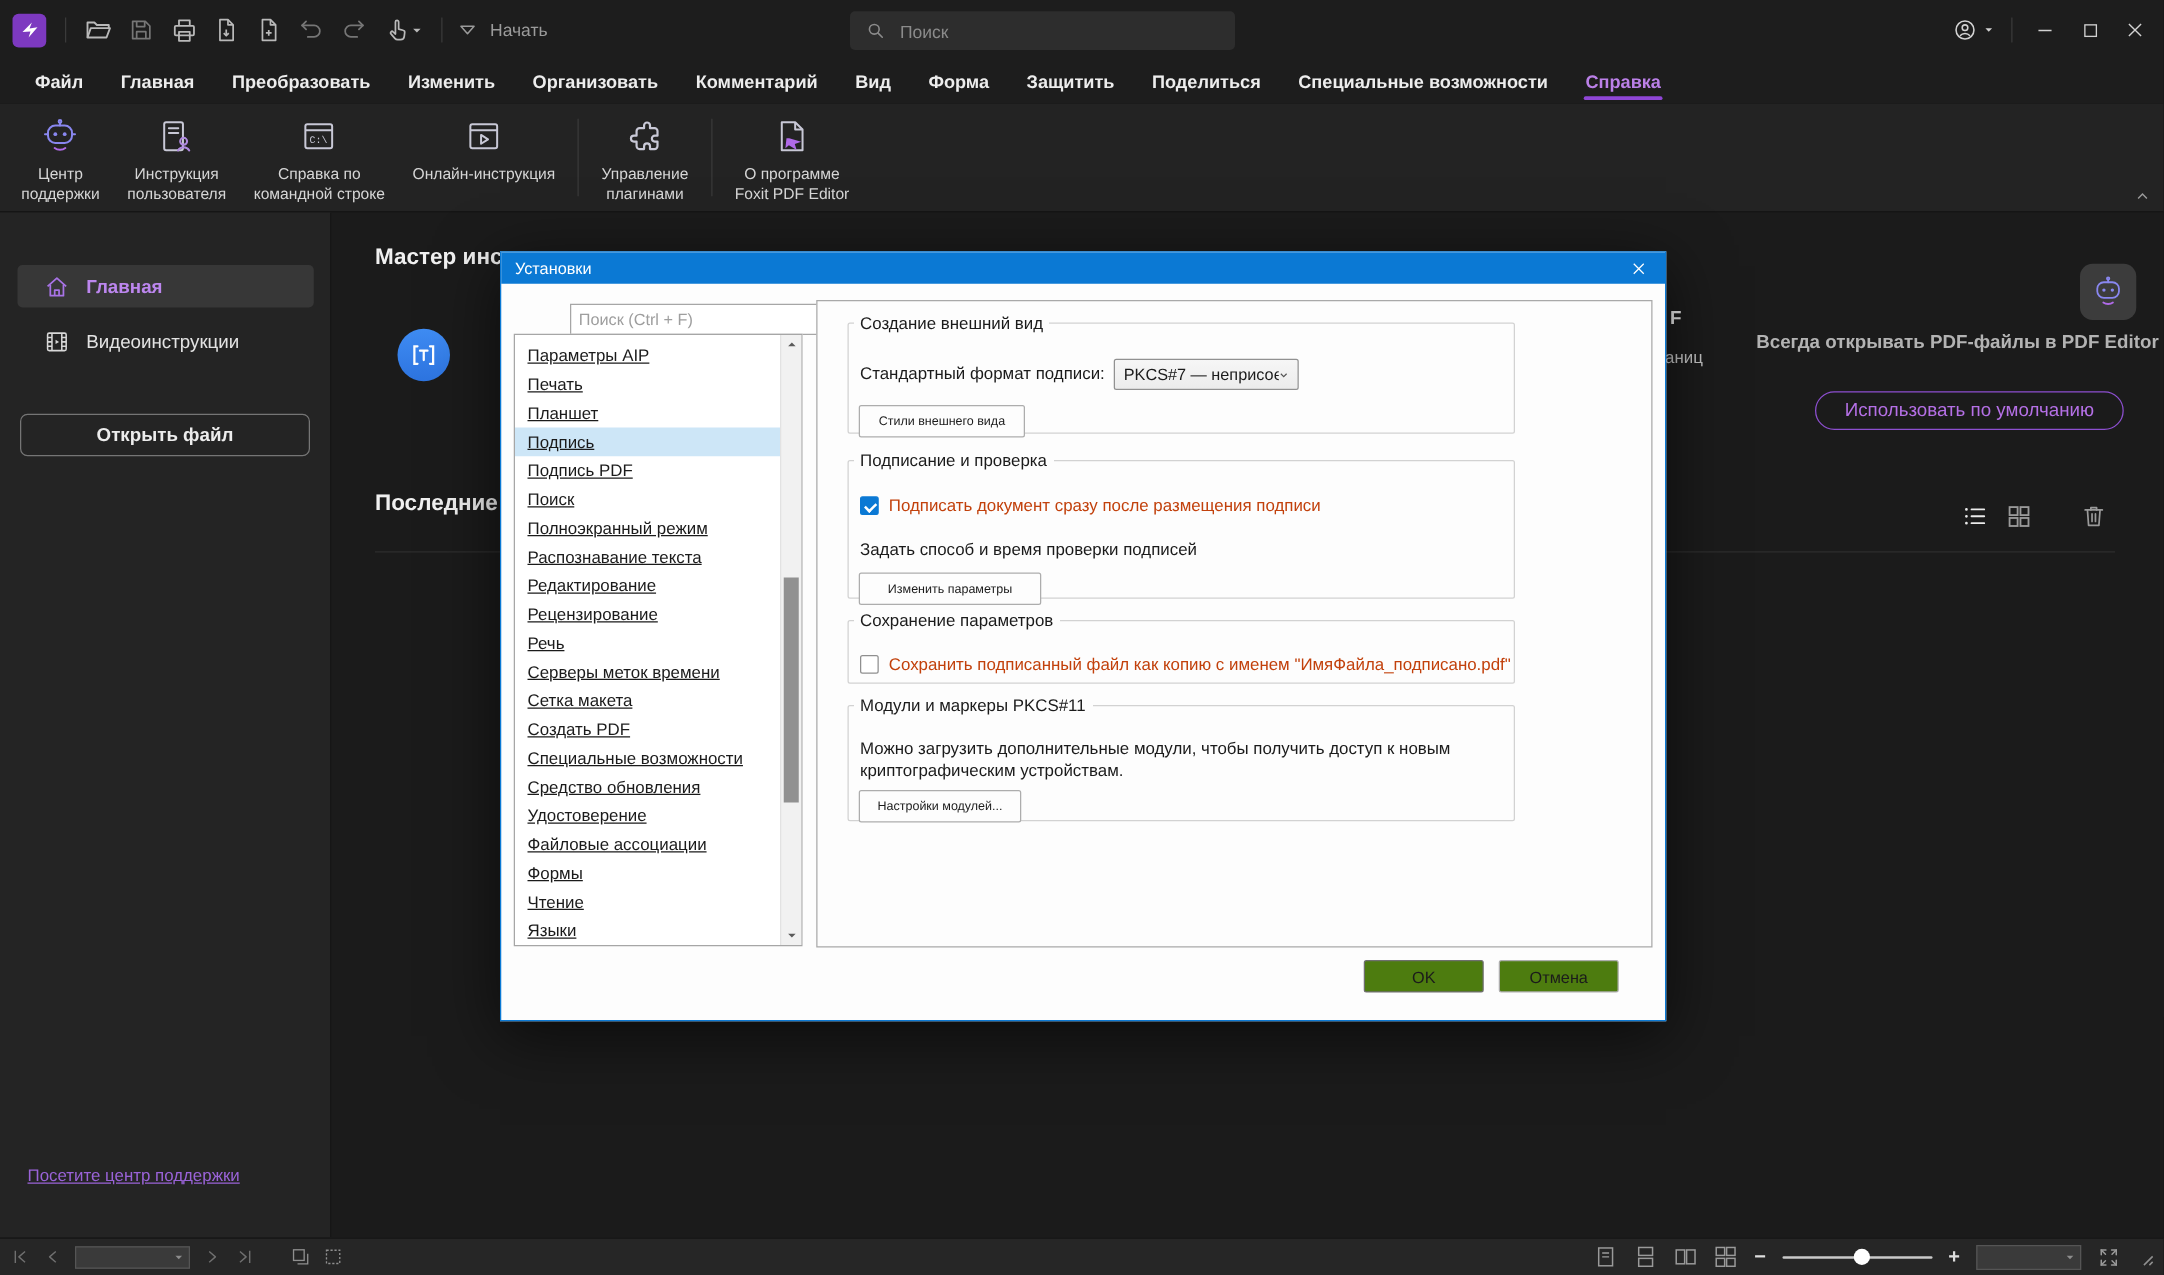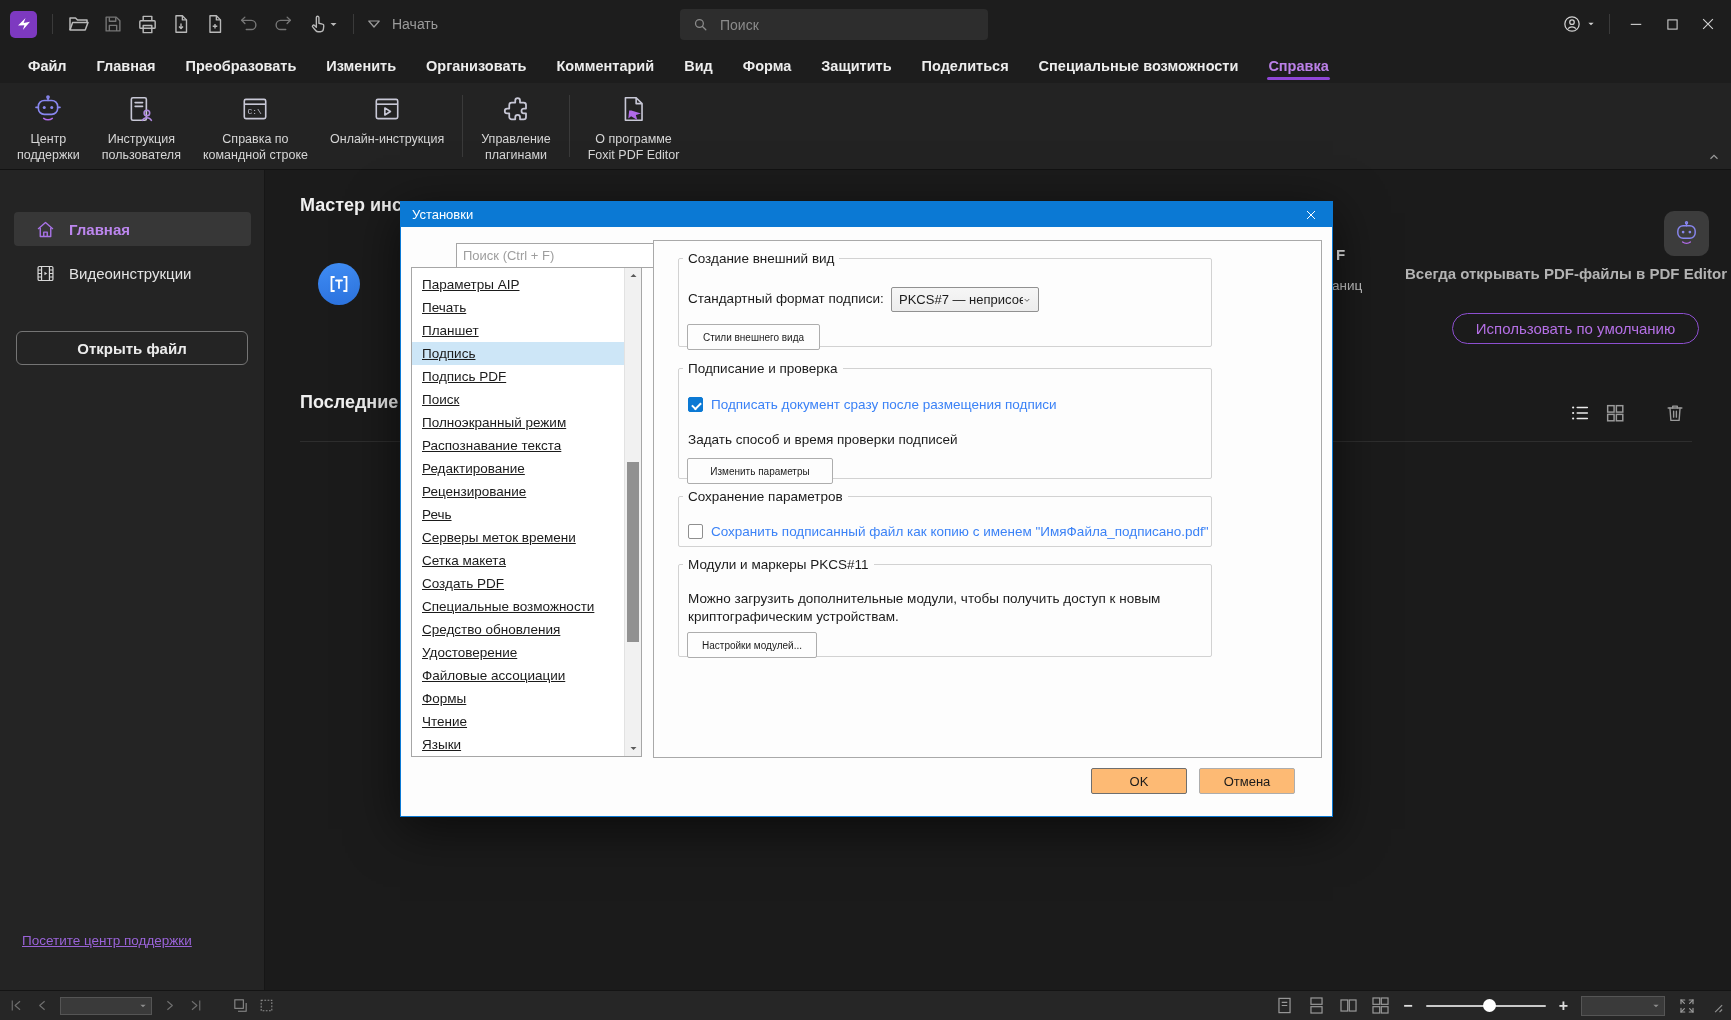--- a/index.html
+++ b/index.html
@@ -73,26 +73,26 @@
   .cat.sel{background:#cde6f7;}
   .sb{position:absolute;right:0;top:0;bottom:0;width:16px;background:#f1f1f1;border-left:1px solid #e2e2e2;}
   .sb-arrow{position:absolute;left:0;width:16px;height:15px;display:flex;align-items:center;justify-content:center;color:#5a5a5a;}
   .sb-thumb{position:absolute;left:2px;right:2px;top:194px;height:180px;background:#919191;}
   .dlg-panel{position:absolute;left:252px;top:38px;width:669px;height:518px;border:1px solid #a9a9a9;background:#fdfdfd;box-sizing:border-box;}
   .fs{position:absolute;left:24px;width:534px;border:1px solid #d2d2d2;border-radius:2px;margin:0;padding:0;box-sizing:border-box;}
   .fs legend{font-size:13.5px;color:#1b1b1b;padding:0 5px;margin-left:4px;}
   .flabel{position:absolute;font-size:13.5px;color:#1b1b1b;white-space:nowrap;}
   .combo{position:absolute;left:212px;top:21px;width:148px;height:25px;background:linear-gradient(#f6f6f6,#ececec);border:1px solid #919191;border-radius:2px;display:flex;align-items:center;justify-content:space-between;padding:0 7px;box-sizing:border-box;font-size:13px;color:#1b1b1b;white-space:nowrap;}
   .btn-std{position:absolute;border:1px solid #adadad;background:#fdfdfd;border-radius:2px;font-size:10px;color:#1b1b1b;display:flex;align-items:center;justify-content:center;font-family:inherit;box-sizing:border-box;}
-  .cb-row{position:absolute;display:flex;align-items:center;gap:8px;font-size:13.5px;color:#3b82f6;white-space:nowrap;}
+  .cb-row{position:absolute;display:flex;align-items:center;gap:8px;font-size:13.5px;color:#c2410c;white-space:nowrap;}
   .cbx{width:15px;height:15px;box-sizing:border-box;border:1px solid #8f8f8f;background:#fff;border-radius:2px;position:relative;flex:none;}
   .cbx.on{background:#0b79d4;border-color:#0b79d4;}
   .cbx.on::after{content:"";position:absolute;left:2.5px;top:3.5px;width:7px;height:4px;border-left:2px solid #fff;border-bottom:2px solid #fff;transform:rotate(-45deg);}
   .fs-desc{position:absolute;left:9px;top:18px;width:515px;font-size:13.5px;line-height:18px;color:#1b1b1b;}
-  .dlg-btn{position:absolute;top:566px;width:96px;height:26px;background:#fdba74;border-radius:2px;font-size:13px;color:#1b1b1b;display:flex;align-items:center;justify-content:center;font-family:inherit;box-sizing:border-box;}
+  .dlg-btn{position:absolute;top:566px;width:96px;height:26px;background:#4d7c0f;border-radius:2px;font-size:13px;color:#1b1b1b;display:flex;align-items:center;justify-content:center;font-family:inherit;box-sizing:border-box;}
   .ok{left:690px;border:1px solid #6f6f6f;}
   .cancel{left:798px;border:1px solid #adadad;}
 
   
   .statusbar{position:absolute;left:0;right:0;bottom:0;height:30px;background:#262626;border-top:1px solid #141414;box-sizing:border-box;}
   .sb-left{position:absolute;left:8px;top:0;bottom:0;display:flex;align-items:center;gap:9px;color:#6f6f6f;}
   .pagebox{width:92px;height:18px;background:#3a3a3a;border:1px solid #555;box-sizing:border-box;display:flex;align-items:center;justify-content:flex-end;padding-right:4px;color:#8d8d8d;}
   .sb-right{position:absolute;right:8px;top:0;bottom:0;display:flex;align-items:center;gap:13px;color:#9a9a9a;}
   .zoom-track{position:relative;width:120px;height:2px;background:#c9c9c9;border-radius:1px;}
   .zoom-knob{position:absolute;left:48%;top:-6px;width:13px;height:13px;border-radius:50%;background:#fff;}

